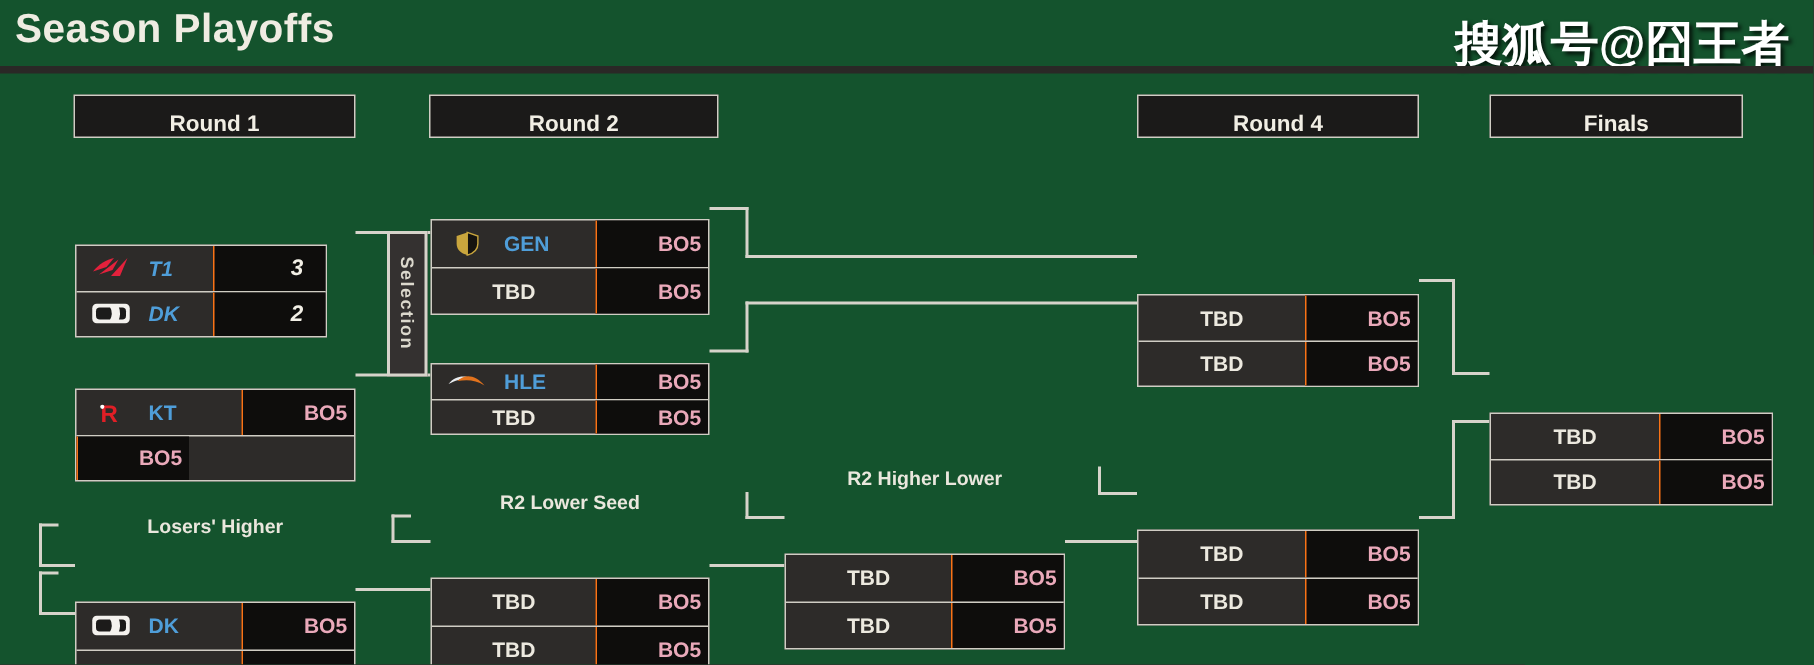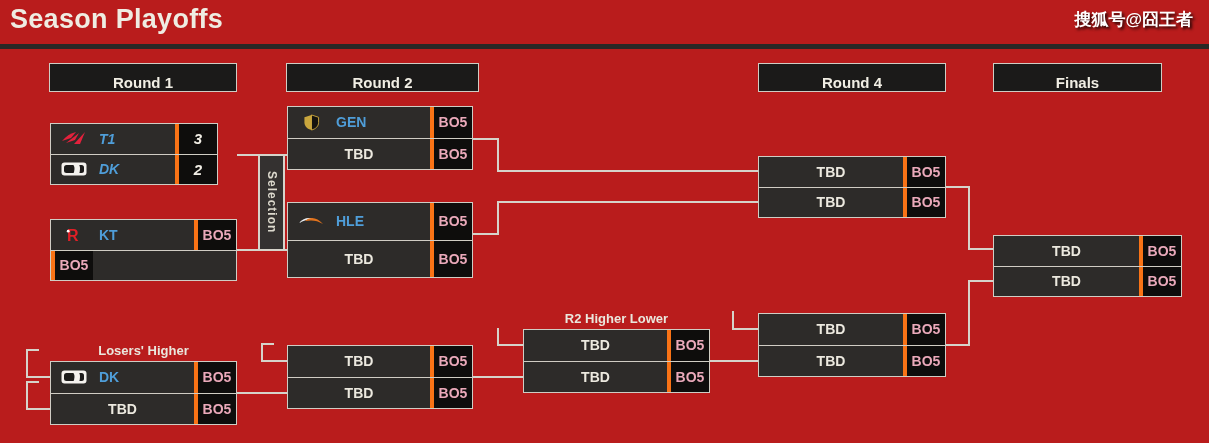--- a/index.html
+++ b/index.html
@@ -1,37 +1,37 @@
 <!DOCTYPE html>
 <html><head>
 <meta charset="utf-8">
 <style>
   html,body{margin:0;padding:0;background:#343130;}
-  .stage{position:relative;width:1209px;height:443px;background:#b91c1c;
+  .stage{position:relative;width:1209px;height:443px;background:#14532d;
          font-family:"Liberation Sans",sans-serif;overflow:hidden;}
   .title{position:absolute;left:10px;top:4px;font-size:27px;font-weight:bold;
          color:#efece2;letter-spacing:.3px;}
-  .watermark{position:absolute;right:16px;top:8px;font-size:17px;font-weight:bold;
+  .watermark{position:absolute;right:16px;top:8px;font-size:32px;font-weight:bold;
          color:#ffffff;text-shadow:2px 2px 3px rgba(0,0,0,.85);}
   .title-divider{position:absolute;left:0;top:44px;width:100%;height:5px;background:#2a2826;}
   .round-header{position:absolute;top:63px;height:29px;background:#1b1a19;
          border:1px solid #d0cdc4;box-sizing:border-box;display:flex;align-items:flex-end;
          justify-content:center;color:#f1eee4;font-weight:bold;font-size:15px;}
   .match{position:absolute;display:flex;flex-direction:column;border:1px solid #d0cdc4;
-         box-sizing:border-box;background:#2d2b29;}
+         box-sizing:border-box;background:#2d2b29;margin-top:40px;}
   .slot{flex:1;display:flex;align-items:stretch;min-height:0;}
   .slot + .slot{border-top:1px solid #d0cdc4;}
   .slot .body{flex:1;display:flex;align-items:center;min-width:0;}
   .icon{width:30px;margin-left:8px;display:flex;align-items:center;justify-content:center;}
   .name{font-size:14px;font-weight:bold;color:#ece9df;margin-left:10px;white-space:nowrap;}
   .name.blue{color:#4f9ed9;}
   .slot.tbd .body{justify-content:center;}
   .slot.tbd .name{margin-left:0;}
-  .score{width:38px;background:#0e0d0c;border-left:4px solid #f97316;display:flex;
-         align-items:center;justify-content:center;font-weight:bold;font-size:14px;}
+  .score{width:38px;background:#0e0d0c;border-left:1px solid #f97316;display:flex;
+         align-items:center;justify-content:center;font-weight:bold;font-size:14px;padding-left:36px;}
   .score.num{color:#f2efe6;font-size:15px;}
   .score.bo5{color:#eaa9ba;}
   .line{position:absolute;background:#d6d3ca;}
   .blabel{position:absolute;text-align:center;color:#eae7dd;font-size:13px;font-weight:bold;}
   .selection{position:absolute;left:258px;top:154px;width:27px;height:97px;
          border:2px solid #d6d3ca;background:#343130;box-sizing:border-box;display:flex;
          align-items:center;justify-content:center;color:#dcd9cd;font-size:12px;
          font-weight:bold;writing-mode:vertical-rl;letter-spacing:1px;}
 </style>
 </head>
@@ -86,20 +86,21 @@
   <div class="line" style="left:497px;top:344px;width:26px;height:2px;"></div>
   <div class="line" style="left:710px;top:360px;width:48px;height:2px;"></div>
   <div class="line" style="left:732px;top:311px;width:2px;height:19px;"></div>
   <div class="line" style="left:732px;top:328px;width:26px;height:2px;"></div>
 
   <div class="selection">
     <span>Selection</span>
   </div>
 
   <div class="blabel" style="left:50px;top:343px;width:187px;">Losers' Higher</div>
+  <div class="blabel" style="left:287px;top:327px;width:186px;">R2 Lower Seed</div>
   <div class="blabel" style="left:523px;top:311px;width:187px;">R2 Higher Lower</div>
 
   <div class="match" style="left:50px;top:123px;width:168px;height:62px;font-style:italic;">
     <div class="slot team">
       <div class="body">
         <span class="icon">
           <svg width="26" height="16" viewBox="0 0 26 16">
               <path d="M1 10 C5 5 10 2 15 1 L10 7 Z" fill="#e3213c"></path>
               <path d="M5 12 L18 2 L14 9 Z" fill="#e3213c"></path>
               <path d="M13 13 L24 1 L19 13 Z" fill="#e3213c"></path>
@@ -156,21 +157,21 @@
       <span class="score bo5">BO5</span>
     </div>
     <div class="slot tbd">
       <div class="body">
           <span class="name">TBD</span>
         </div>
       <span class="score bo5">BO5</span>
     </div>
   </div>
 
-  <div class="match" style="left:287px;top:202px;width:186px;height:76px;">
+  <div class="match" style="left:287px;top:202px;width:186px;height:48px;">
     <div class="slot team">
       <div class="body">
         <span class="icon">
           <svg width="26" height="14" viewBox="0 0 26 14">
               <path d="M1 9 C5 4 11 3 15 5 C10 5 5 7 1 9 Z" fill="#e9edf0"></path>
               <path d="M7 7 C12 2 19 3 25 10 C19 6 13 6 7 7 Z" fill="#e2731d"></path>
             </svg>
         </span>
         <span class="name blue">HLE</span>
       </div>

